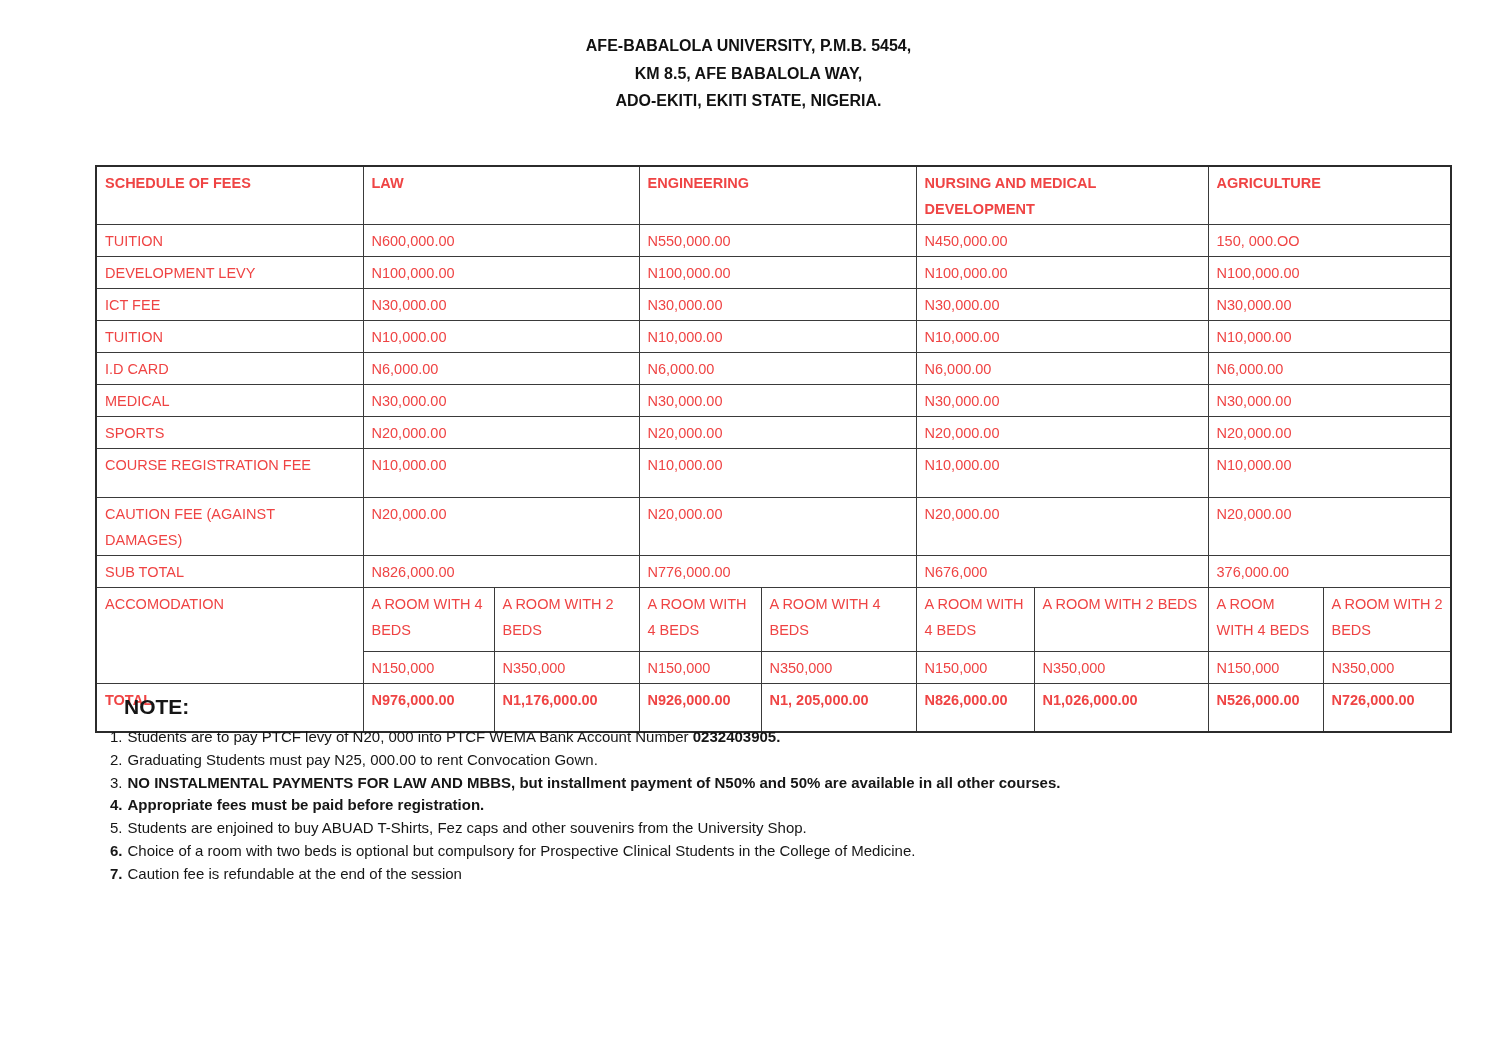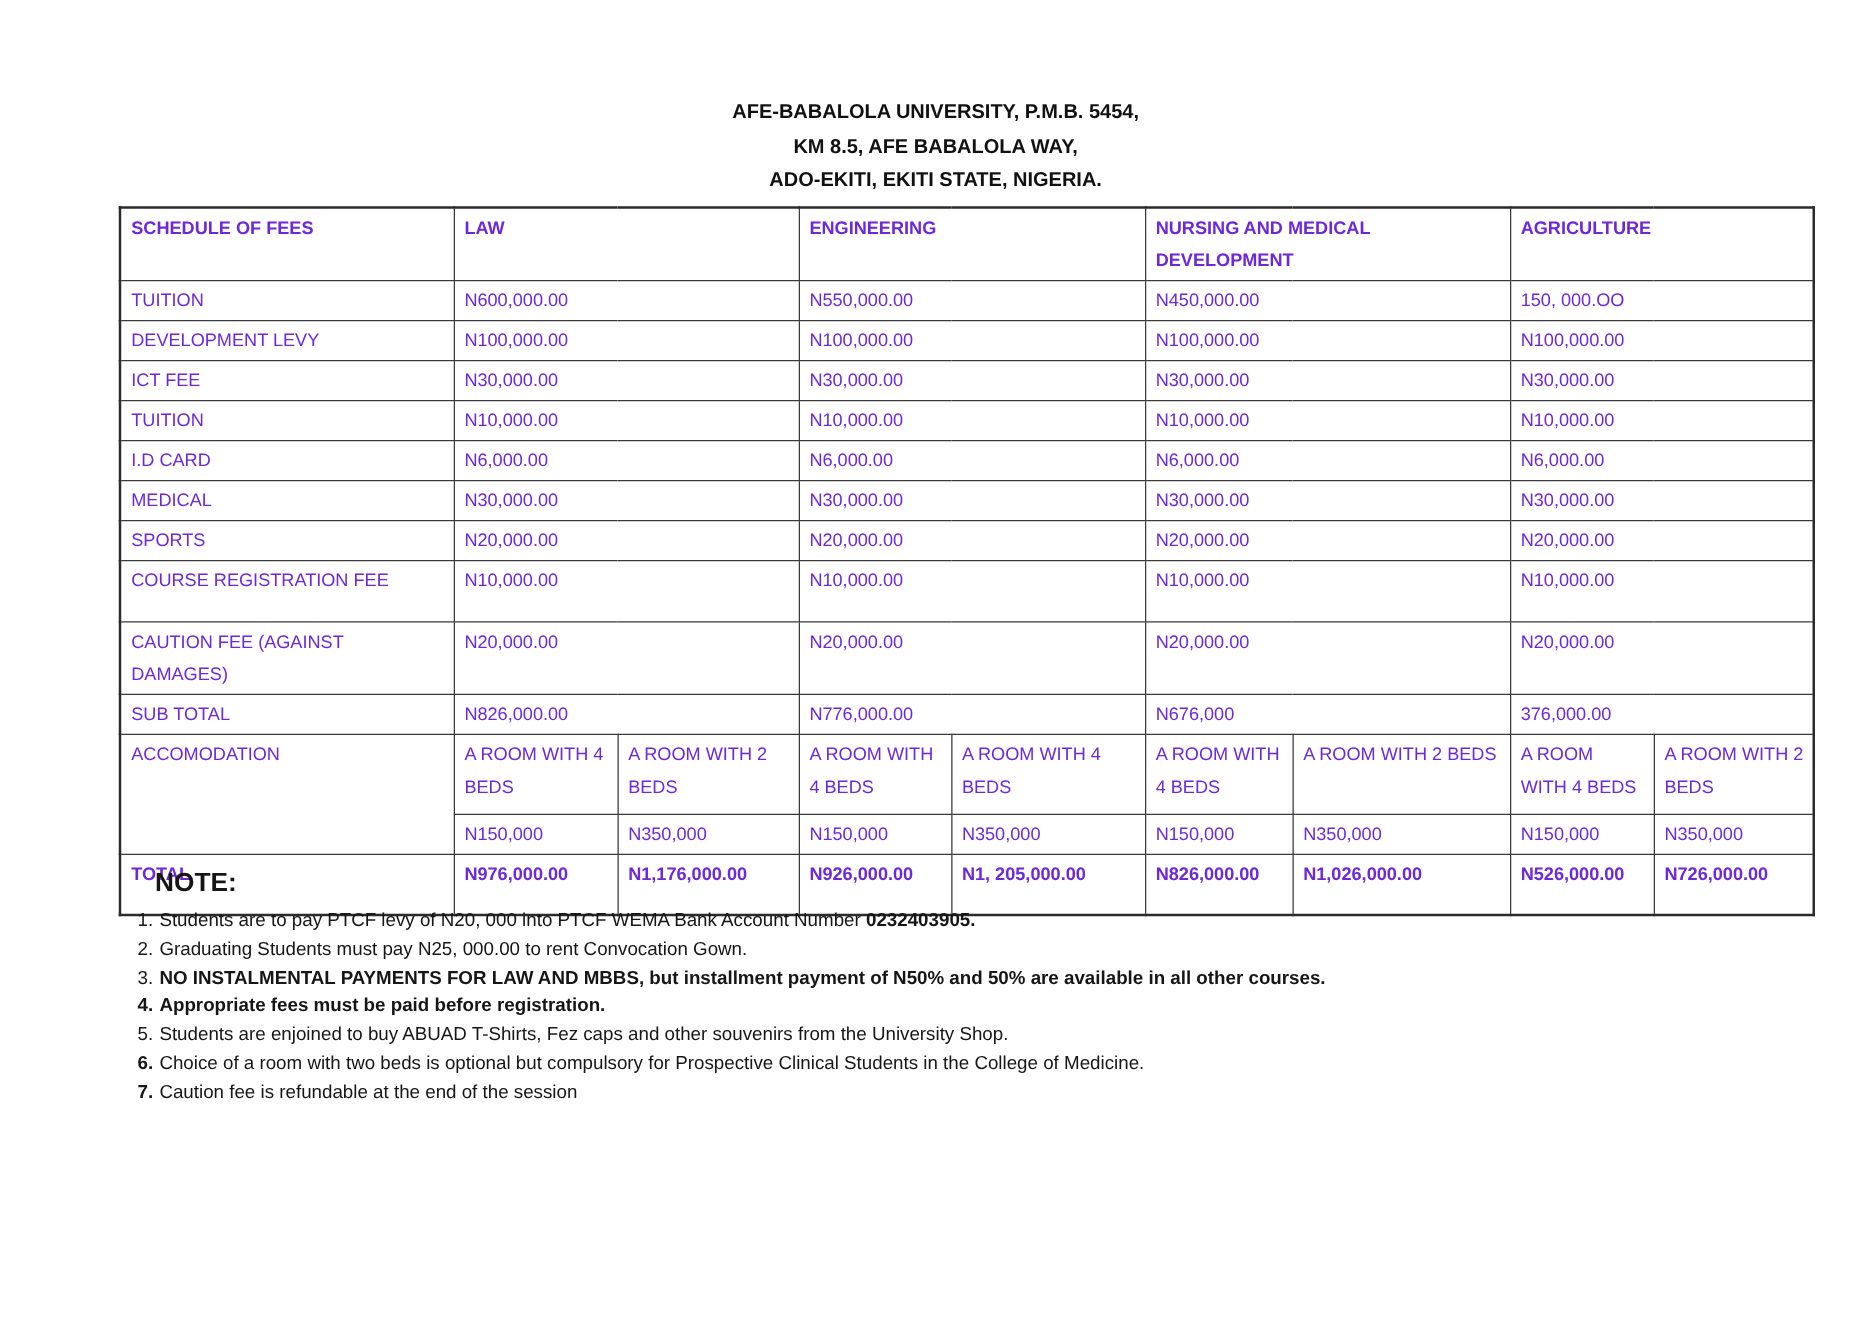--- a/index.html
+++ b/index.html
@@ -5,26 +5,25 @@
   html,body { margin:0; padding:0; }
   body {
     width:1497px; height:1058px; background:#ffffff; position:relative;
     font-family:"Liberation Sans", sans-serif; color:#161616;
     -webkit-font-smoothing:antialiased;
   }
   .title-block {
     position:absolute; top:32px; left:0; width:100%;
     text-align:center; font-weight:bold; font-size:16px; line-height:27.5px;
     color:#111;
-    margin-top:44px;
   }
   table.fees {
     position:absolute; left:95px; top:165px; width:1352px;
     border-collapse:collapse; table-layout:fixed;
-    font-size:14.5px; color:#6d28d9;
+    font-size:14.5px; color:#ef4444;
     border:2px solid #2b2b2b;
   }
   table.fees td, table.fees th {
     border:1px solid #3a3a3a;
     padding:3px 7px 2px 8px;
     vertical-align:top; text-align:left;
     line-height:26px; overflow:hidden;
     font-weight:normal;
   }
   table.fees th { font-weight:bold; }

